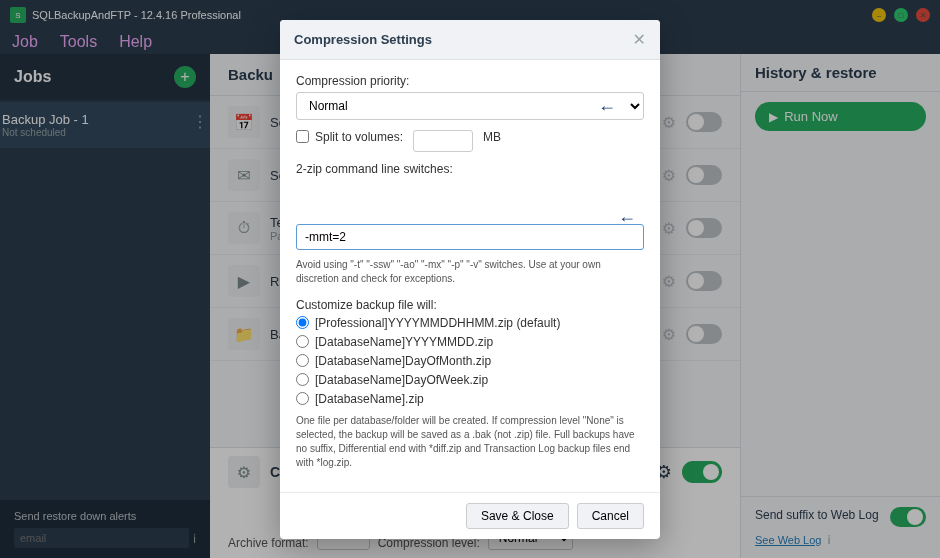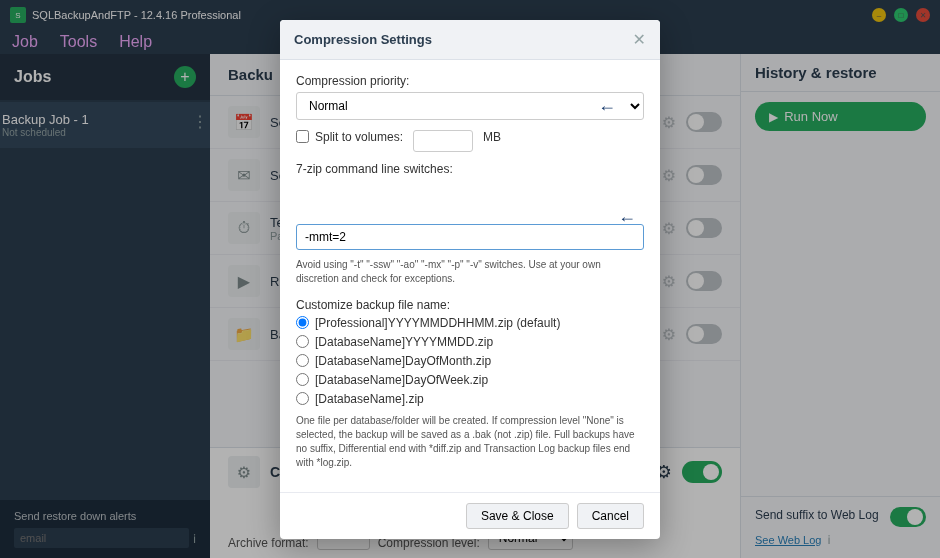--- a/index.html
+++ b/index.html
@@ -281,28 +281,28 @@
           <span class="arrow-indicator" style="position:absolute; right:28px; font-size:18px; color:#1a3c6e;">←</span>
         </div>
 
         <div class="checkbox-row">
           <input type="checkbox" style="">
           <span class="checkbox-label">Split to volumes:</span>
           <input class="mb-input" type="text" style="">
           <span class="mb-text">MB</span>
         </div>
 
-        <label class="form-label-top">7-zip command line switches:</label>
+        <label class="form-label-top">2-zip command line switches:</label>
         <div style="position:relative; display:flex; align-items:center; margin-bottom:4px;">
           <input class="form-input" type="text" value="-mmt=2" style="">
           <span style="position:absolute; right:8px; font-size:18px; color:#1a3c6e;">←</span>
         </div>
         <div class="form-hint">Avoid using "-t" "-ssw" "-ao" "-mx" "-p" "-v" switches. Use at your own discretion and check for exceptions.</div>
 
-        <label class="form-label">Customize backup file name:</label>
+        <label class="form-label">Customize backup file will:</label>
         <div class="radio-group">
           <div class="radio-item">
             <input type="radio" name="filename" checked="" style="">
             <span class="radio-label">[Professional]YYYYMMDDHHMM.zip (default)</span>
           </div>
           <div class="radio-item">
             <input type="radio" name="filename" style="">
             <span class="radio-label">[DatabaseName]YYYYMMDD.zip</span>
           </div>
           <div class="radio-item">

